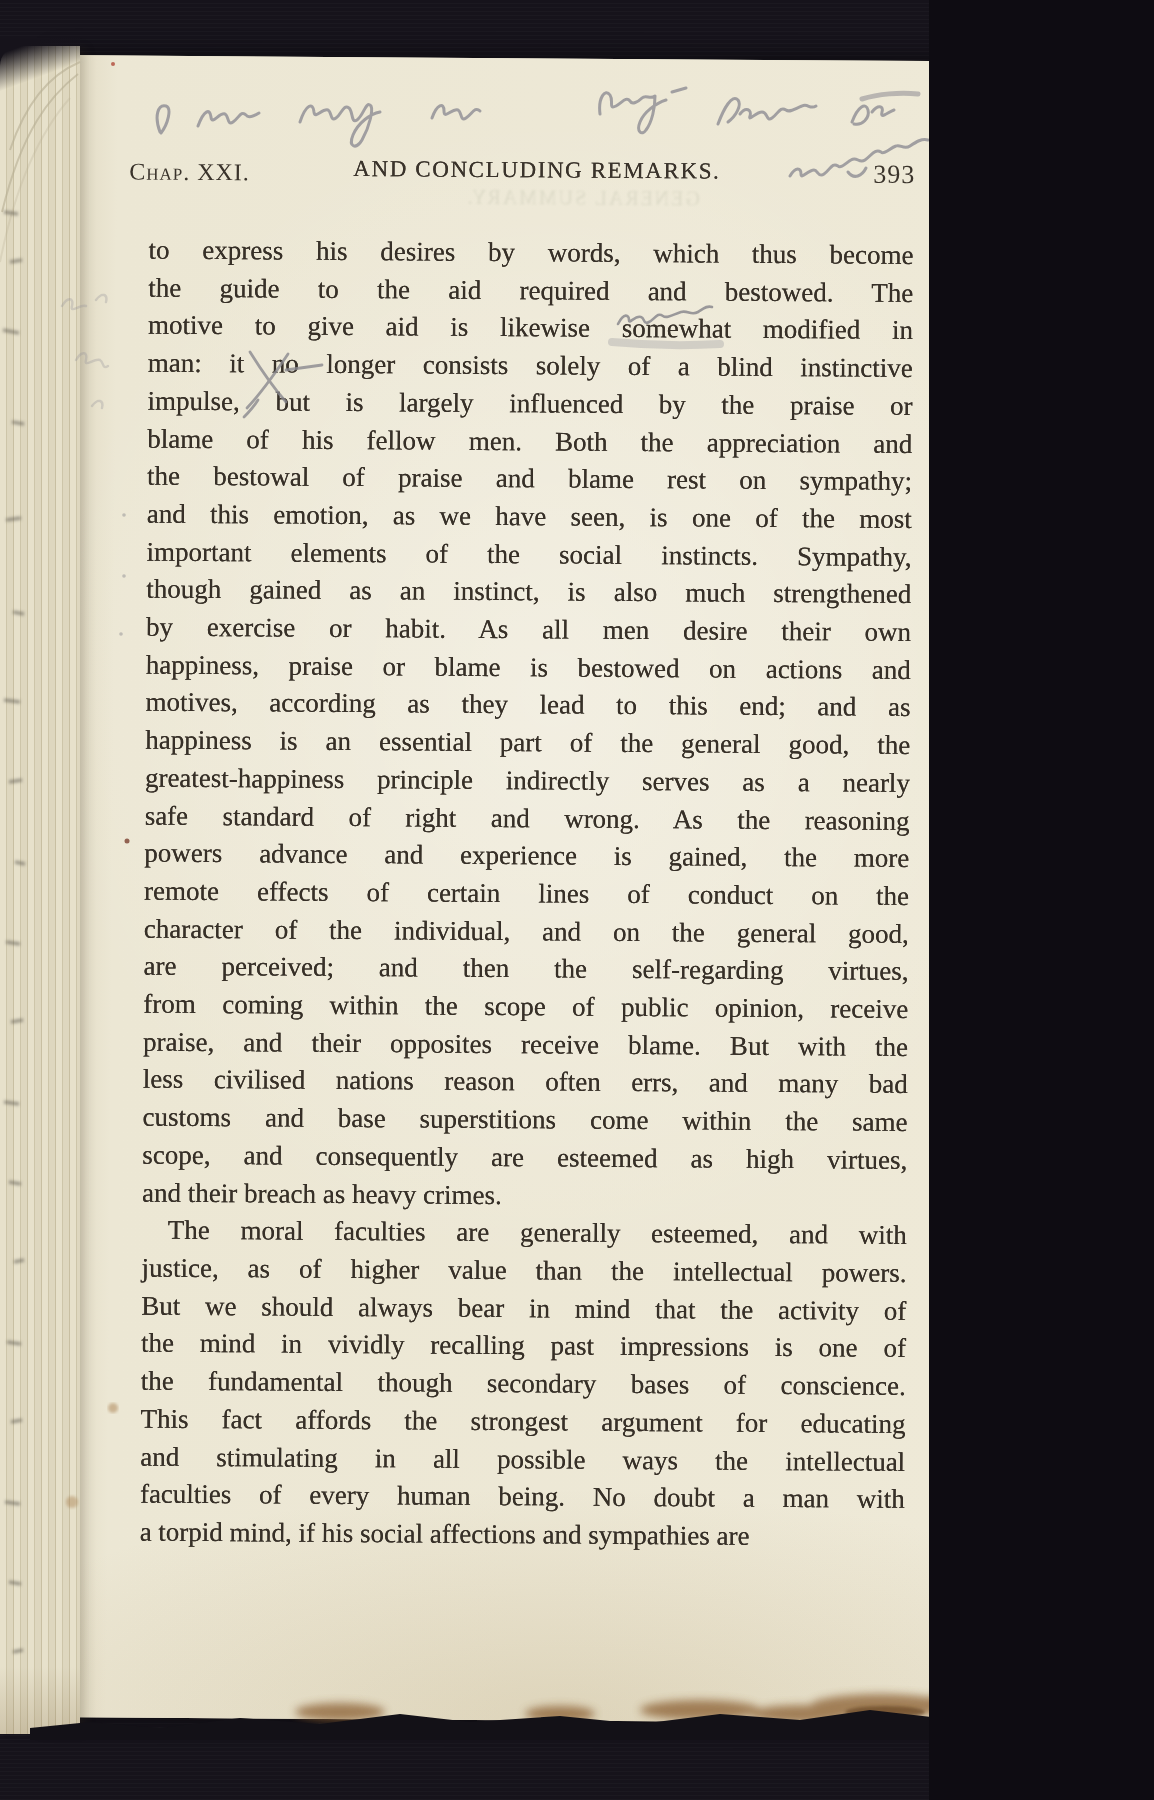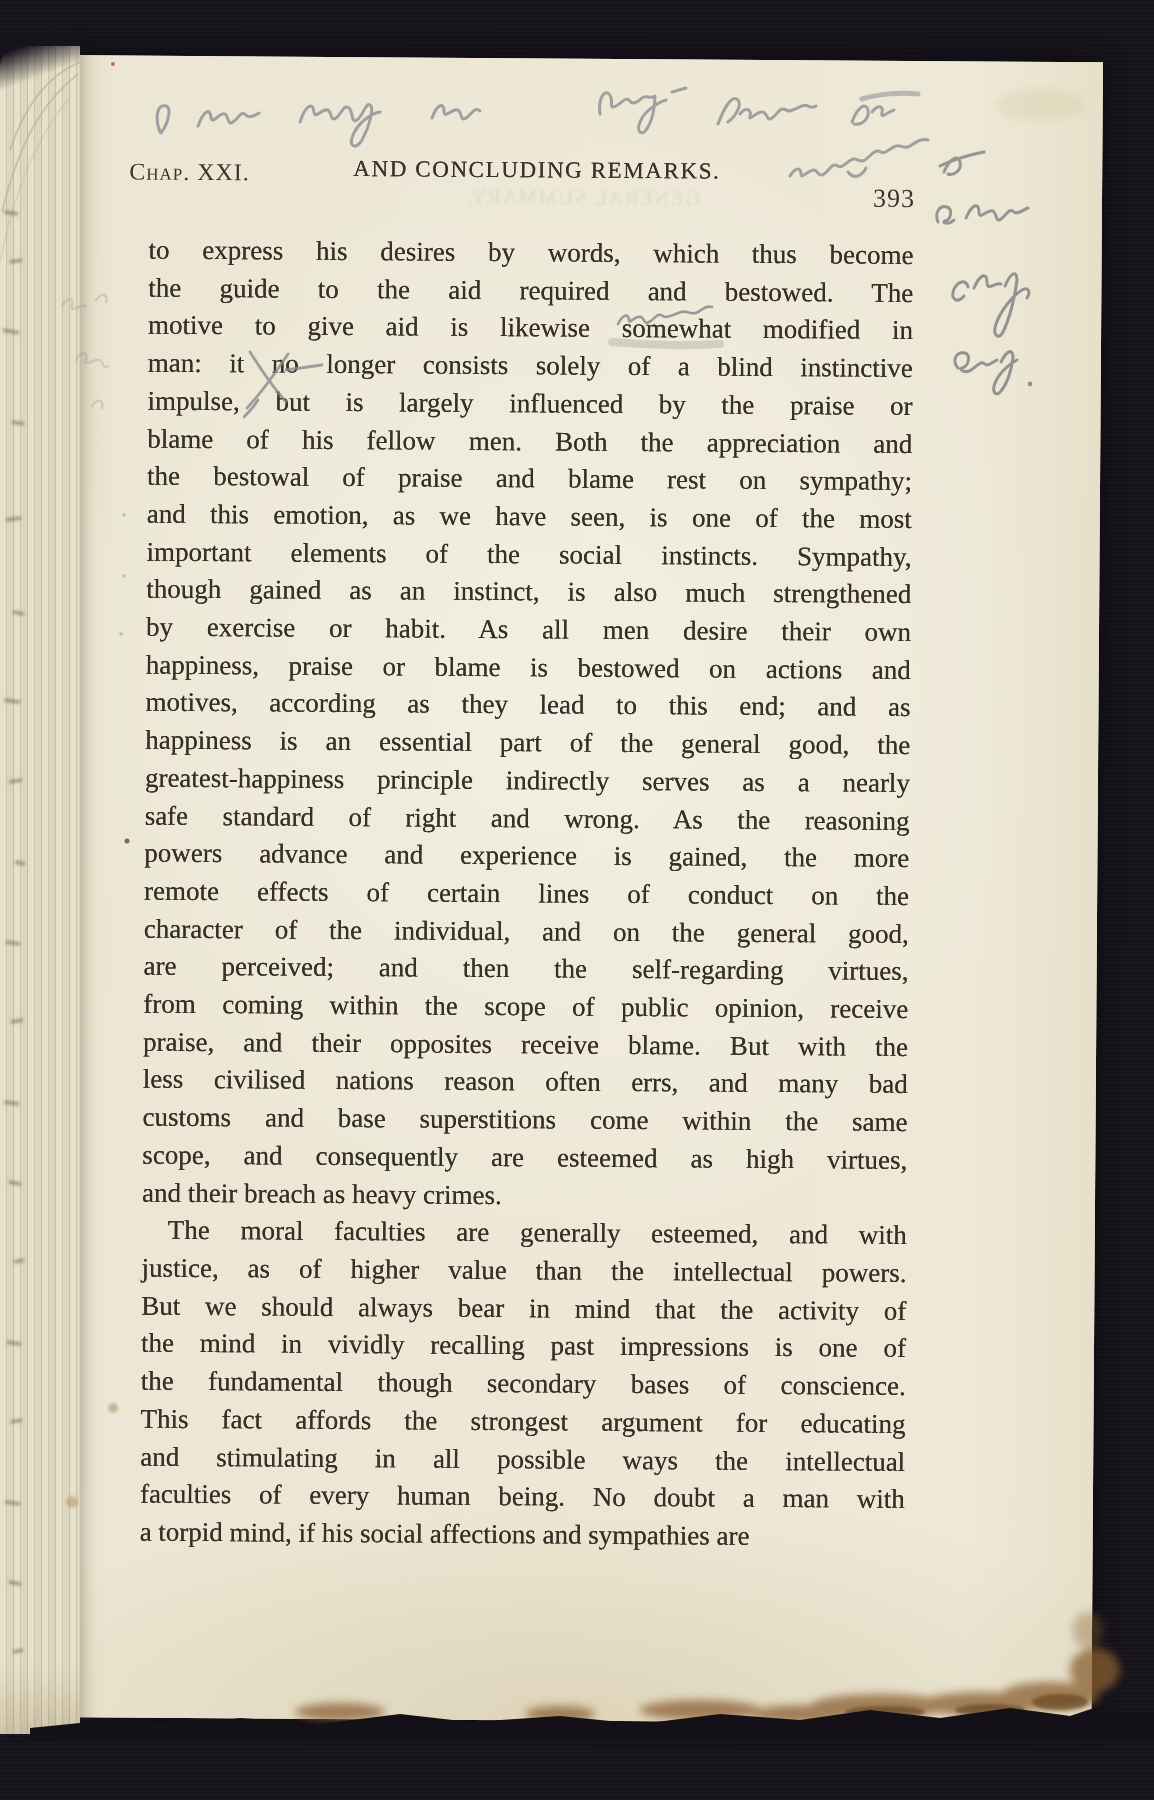--- a/index.html
+++ b/index.html
@@ -1,16 +1,16 @@
 <!DOCTYPE html>
 <html><head>
 <meta charset="utf-8">
 <style>
   html,body{margin:0;padding:0;background:#0e0c12;}
-  .photo{position:relative;width:1154px;height:1800px;overflow:hidden;
+  .photo{position:relative;width:929px;height:1800px;overflow:hidden;
     background:#16131b;
     font-family:"Liberation Serif","DejaVu Serif",serif;}
   .photo::before{content:"";position:absolute;inset:0;
     background:repeating-linear-gradient(0deg,rgba(255,255,255,.025) 0 1px,transparent 1px 4px);
     pointer-events:none;z-index:0;}
   
   .page{position:absolute;left:55px;top:55px;width:1048px;height:1662px;
     transform:rotate(0.4deg);transform-origin:top left;
     background:
       radial-gradient(ellipse 70% 50% at 48% 38%,rgba(255,255,255,.30),rgba(255,255,255,0) 70%),
@@ -28,21 +28,21 @@
     border-top-left-radius:20px;
     box-shadow:8px 0 12px -4px rgba(60,50,30,.25);}
   .page-stack::before{content:"";position:absolute;left:0;top:-8px;width:100%;height:60px;
     background:linear-gradient(160deg,#16131b 18%,rgba(22,19,27,0) 60%);}
   
   .header-row{position:absolute;left:75px;top:99px;width:786px;height:34px;color:#3a332b;}
   .chapter-label{position:absolute;left:0;top:4px;font-variant:small-caps;font-size:24px;letter-spacing:1px;}
   .running-title{position:absolute;left:50%;top:0;transform:translateX(-46%);
     font-size:23px;letter-spacing:1.6px;white-space:nowrap;
     text-shadow:0 0 .5px #3a332b;}
-  .page-number{position:absolute;right:0;top:0;font-size:26px;letter-spacing:1px;margin-top:24px;}
+  .page-number{position:absolute;right:0;top:0;font-size:26px;letter-spacing:1px;}
   .verso-ghost{position:absolute;left:50%;top:128px;transform:translateX(-48%) scaleX(-1);
     font-size:20px;letter-spacing:2px;color:#4a5a3f;opacity:.10;filter:blur(1px);white-space:nowrap;}
   .body-text{position:absolute;left:95px;top:176px;width:765px;
     font-size:27px;line-height:37.7px;color:#373028;
     text-shadow:0 0 .6px rgba(40,33,25,.9);}
   .para .line{text-align:justify;text-align-last:justify;white-space:nowrap;}
   .para .line.last{text-align-last:left;}
   .para.indented .line:first-child{text-indent:26px;}
   
   .overlay{position:absolute;inset:0;z-index:3;pointer-events:none;}

